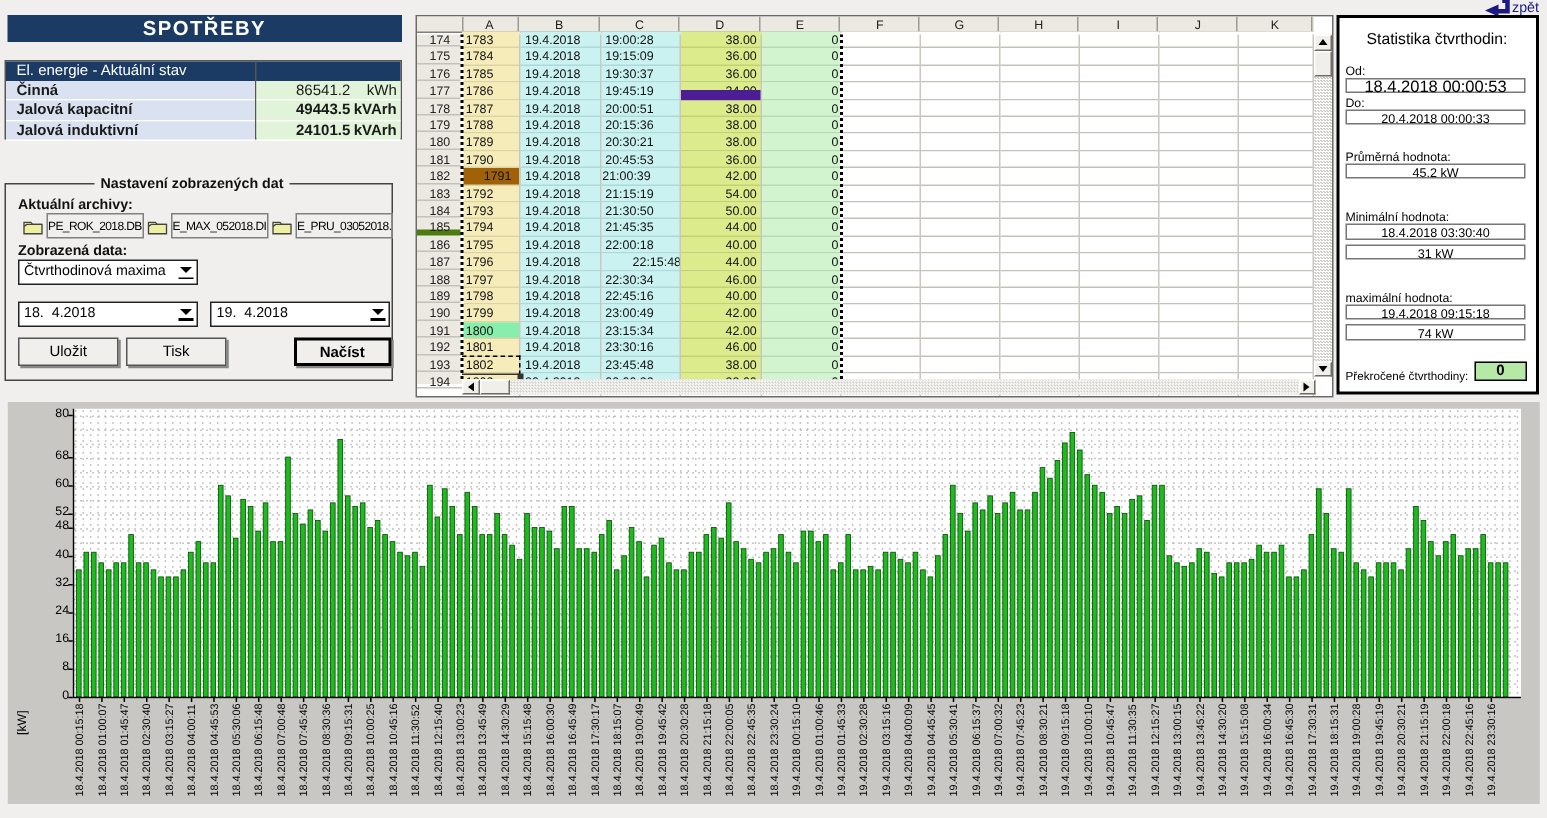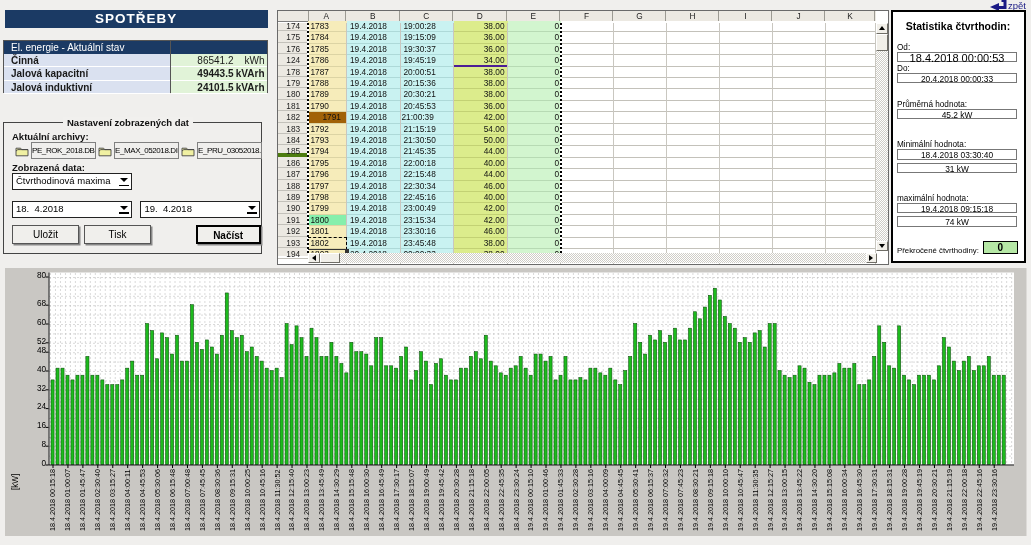--- a/index.html
+++ b/index.html
@@ -105,25 +105,25 @@
     <div style="position:absolute;left:69.0px;top:33.30px;width:53.5px;height:11.4px;background:#c9f2f1;text-align:left;padding-left:3px;font-size:8.3px;color:#111;line-height:10.4px;border-bottom:1px solid #aed9d8;box-sizing:border-box;white-space:nowrap;overflow:hidden">19.4.2018</div>
     <div style="position:absolute;left:122.5px;top:33.30px;width:53.5px;height:11.4px;background:#c9f2f1;text-align:left;padding-left:3px;font-size:8.3px;color:#111;line-height:10.4px;border-bottom:1px solid #aed9d8;box-sizing:border-box;white-space:nowrap;overflow:hidden">19:30:37</div>
     <div style="position:absolute;left:176.0px;top:33.30px;width:53.5px;height:11.4px;background:#dcec8c;text-align:right;padding-right:3px;font-size:8.3px;color:#111;line-height:10.4px;border-bottom:1px solid #c3d174;box-sizing:border-box;white-space:nowrap;overflow:hidden">36.00</div>
     <div style="position:absolute;left:229.5px;top:33.30px;width:53.5px;height:11.4px;background:#d2f5cf;text-align:right;padding-right:2px;font-size:8.3px;color:#111;line-height:10.4px;border-bottom:1px solid #b7dab4;box-sizing:border-box;white-space:nowrap;overflow:hidden">0</div>
     <div style="position:absolute;left:283.0px;top:33.30px;width:53.0px;height:11.4px;background:#fff;text-align:left;padding-left:3px;font-size:8.3px;color:#111;line-height:10.4px;border-bottom:1px solid #c3c1ba;box-sizing:border-box;white-space:nowrap;overflow:hidden"></div>
     <div style="position:absolute;left:336.0px;top:33.30px;width:53.0px;height:11.4px;background:#fff;text-align:left;padding-left:3px;font-size:8.3px;color:#111;line-height:10.4px;border-bottom:1px solid #c3c1ba;box-sizing:border-box;white-space:nowrap;overflow:hidden"></div>
     <div style="position:absolute;left:389.0px;top:33.30px;width:53.0px;height:11.4px;background:#fff;text-align:left;padding-left:3px;font-size:8.3px;color:#111;line-height:10.4px;border-bottom:1px solid #c3c1ba;box-sizing:border-box;white-space:nowrap;overflow:hidden"></div>
     <div style="position:absolute;left:442.0px;top:33.30px;width:53.0px;height:11.4px;background:#fff;text-align:left;padding-left:3px;font-size:8.3px;color:#111;line-height:10.4px;border-bottom:1px solid #c3c1ba;box-sizing:border-box;white-space:nowrap;overflow:hidden"></div>
     <div style="position:absolute;left:495.0px;top:33.30px;width:53.0px;height:11.4px;background:#fff;text-align:left;padding-left:3px;font-size:8.3px;color:#111;line-height:10.4px;border-bottom:1px solid #c3c1ba;box-sizing:border-box;white-space:nowrap;overflow:hidden"></div>
     <div style="position:absolute;left:548.0px;top:33.30px;width:50.0px;height:11.4px;background:#fff;text-align:left;padding-left:3px;font-size:8.3px;color:#111;line-height:10.4px;border-bottom:1px solid #c3c1ba;box-sizing:border-box;white-space:nowrap;overflow:hidden"></div>
-    <div style="position:absolute;left:0;top:44.70px;width:30.5px;height:10.4px;font-size:8.3px;color:#222;text-align:center;line-height:10.4px;border-bottom:1px solid #c3c1ba">124</div>
+    <div style="position:absolute;left:0;top:44.70px;width:30.5px;height:10.4px;font-size:8.3px;color:#222;text-align:center;line-height:10.4px;border-bottom:1px solid #c3c1ba">177</div>
     <div style="position:absolute;left:29.5px;top:44.70px;width:39.5px;height:11.4px;background:#f6ecba;text-align:left;padding-left:3px;font-size:8.3px;color:#111;line-height:10.4px;border-bottom:1px solid #dcd4a4;box-sizing:border-box;white-space:nowrap;overflow:hidden">1786</div>
     <div style="position:absolute;left:69.0px;top:44.70px;width:53.5px;height:11.4px;background:#c9f2f1;text-align:left;padding-left:3px;font-size:8.3px;color:#111;line-height:10.4px;border-bottom:1px solid #aed9d8;box-sizing:border-box;white-space:nowrap;overflow:hidden">19.4.2018</div>
     <div style="position:absolute;left:122.5px;top:44.70px;width:53.5px;height:11.4px;background:#c9f2f1;text-align:left;padding-left:3px;font-size:8.3px;color:#111;line-height:10.4px;border-bottom:1px solid #aed9d8;box-sizing:border-box;white-space:nowrap;overflow:hidden">19:45:19</div>
-    <div style="position:absolute;left:176.0px;top:44.70px;width:53.5px;height:11.4px;background:#dcec8c;text-align:right;padding-right:3px;font-size:8.3px;color:#111;line-height:10.4px;border-bottom:2px solid #4c1d95;box-sizing:border-box;white-space:nowrap;overflow:hidden">34.00</div>
+    <div style="position:absolute;left:176.0px;top:44.70px;width:53.5px;height:11.4px;background:#dcec8c;text-align:right;padding-right:3px;font-size:8.3px;color:#111;line-height:10.4px;border-bottom:7px solid #4c1d95;box-sizing:border-box;white-space:nowrap;overflow:hidden">34.00</div>
     <div style="position:absolute;left:229.5px;top:44.70px;width:53.5px;height:11.4px;background:#d2f5cf;text-align:right;padding-right:2px;font-size:8.3px;color:#111;line-height:10.4px;border-bottom:1px solid #b7dab4;box-sizing:border-box;white-space:nowrap;overflow:hidden">0</div>
     <div style="position:absolute;left:283.0px;top:44.70px;width:53.0px;height:11.4px;background:#fff;text-align:left;padding-left:3px;font-size:8.3px;color:#111;line-height:10.4px;border-bottom:1px solid #c3c1ba;box-sizing:border-box;white-space:nowrap;overflow:hidden"></div>
     <div style="position:absolute;left:336.0px;top:44.70px;width:53.0px;height:11.4px;background:#fff;text-align:left;padding-left:3px;font-size:8.3px;color:#111;line-height:10.4px;border-bottom:1px solid #c3c1ba;box-sizing:border-box;white-space:nowrap;overflow:hidden"></div>
     <div style="position:absolute;left:389.0px;top:44.70px;width:53.0px;height:11.4px;background:#fff;text-align:left;padding-left:3px;font-size:8.3px;color:#111;line-height:10.4px;border-bottom:1px solid #c3c1ba;box-sizing:border-box;white-space:nowrap;overflow:hidden"></div>
     <div style="position:absolute;left:442.0px;top:44.70px;width:53.0px;height:11.4px;background:#fff;text-align:left;padding-left:3px;font-size:8.3px;color:#111;line-height:10.4px;border-bottom:1px solid #c3c1ba;box-sizing:border-box;white-space:nowrap;overflow:hidden"></div>
     <div style="position:absolute;left:495.0px;top:44.70px;width:53.0px;height:11.4px;background:#fff;text-align:left;padding-left:3px;font-size:8.3px;color:#111;line-height:10.4px;border-bottom:1px solid #c3c1ba;box-sizing:border-box;white-space:nowrap;overflow:hidden"></div>
     <div style="position:absolute;left:548.0px;top:44.70px;width:50.0px;height:11.4px;background:#fff;text-align:left;padding-left:3px;font-size:8.3px;color:#111;line-height:10.4px;border-bottom:1px solid #c3c1ba;box-sizing:border-box;white-space:nowrap;overflow:hidden"></div>
     <div style="position:absolute;left:0;top:56.10px;width:30.5px;height:10.4px;font-size:8.3px;color:#222;text-align:center;line-height:10.4px;border-bottom:1px solid #c3c1ba">178</div>
     <div style="position:absolute;left:29.5px;top:56.10px;width:39.5px;height:11.4px;background:#f6ecba;text-align:left;padding-left:3px;font-size:8.3px;color:#111;line-height:10.4px;border-bottom:1px solid #dcd4a4;box-sizing:border-box;white-space:nowrap;overflow:hidden">1787</div>
     <div style="position:absolute;left:69.0px;top:56.10px;width:53.5px;height:11.4px;background:#c9f2f1;text-align:left;padding-left:3px;font-size:8.3px;color:#111;line-height:10.4px;border-bottom:1px solid #aed9d8;box-sizing:border-box;white-space:nowrap;overflow:hidden">19.4.2018</div>
@@ -228,21 +228,21 @@
     <div style="position:absolute;left:229.5px;top:147.30px;width:53.5px;height:11.4px;background:#d2f5cf;text-align:right;padding-right:2px;font-size:8.3px;color:#111;line-height:10.4px;border-bottom:1px solid #b7dab4;box-sizing:border-box;white-space:nowrap;overflow:hidden">0</div>
     <div style="position:absolute;left:283.0px;top:147.30px;width:53.0px;height:11.4px;background:#fff;text-align:left;padding-left:3px;font-size:8.3px;color:#111;line-height:10.4px;border-bottom:1px solid #c3c1ba;box-sizing:border-box;white-space:nowrap;overflow:hidden"></div>
     <div style="position:absolute;left:336.0px;top:147.30px;width:53.0px;height:11.4px;background:#fff;text-align:left;padding-left:3px;font-size:8.3px;color:#111;line-height:10.4px;border-bottom:1px solid #c3c1ba;box-sizing:border-box;white-space:nowrap;overflow:hidden"></div>
     <div style="position:absolute;left:389.0px;top:147.30px;width:53.0px;height:11.4px;background:#fff;text-align:left;padding-left:3px;font-size:8.3px;color:#111;line-height:10.4px;border-bottom:1px solid #c3c1ba;box-sizing:border-box;white-space:nowrap;overflow:hidden"></div>
     <div style="position:absolute;left:442.0px;top:147.30px;width:53.0px;height:11.4px;background:#fff;text-align:left;padding-left:3px;font-size:8.3px;color:#111;line-height:10.4px;border-bottom:1px solid #c3c1ba;box-sizing:border-box;white-space:nowrap;overflow:hidden"></div>
     <div style="position:absolute;left:495.0px;top:147.30px;width:53.0px;height:11.4px;background:#fff;text-align:left;padding-left:3px;font-size:8.3px;color:#111;line-height:10.4px;border-bottom:1px solid #c3c1ba;box-sizing:border-box;white-space:nowrap;overflow:hidden"></div>
     <div style="position:absolute;left:548.0px;top:147.30px;width:50.0px;height:11.4px;background:#fff;text-align:left;padding-left:3px;font-size:8.3px;color:#111;line-height:10.4px;border-bottom:1px solid #c3c1ba;box-sizing:border-box;white-space:nowrap;overflow:hidden"></div>
     <div style="position:absolute;left:0;top:158.70px;width:30.5px;height:10.4px;font-size:8.3px;color:#222;text-align:center;line-height:10.4px;border-bottom:1px solid #c3c1ba">187</div>
     <div style="position:absolute;left:29.5px;top:158.70px;width:39.5px;height:11.4px;background:#f6ecba;text-align:left;padding-left:3px;font-size:8.3px;color:#111;line-height:10.4px;border-bottom:1px solid #dcd4a4;box-sizing:border-box;white-space:nowrap;overflow:hidden">1796</div>
     <div style="position:absolute;left:69.0px;top:158.70px;width:53.5px;height:11.4px;background:#c9f2f1;text-align:left;padding-left:3px;font-size:8.3px;color:#111;line-height:10.4px;border-bottom:1px solid #aed9d8;box-sizing:border-box;white-space:nowrap;overflow:hidden">19.4.2018</div>
-    <div style="position:absolute;left:122.5px;top:158.70px;width:53.5px;height:11.4px;background:#c9f2f1;text-align:left;padding-left:3px;font-size:8.3px;color:#111;line-height:10.4px;border-bottom:1px solid #aed9d8;box-sizing:border-box;white-space:nowrap;overflow:hidden">22:15:48</div>
+    <div style="position:absolute;left:122.5px;top:158.70px;width:53.5px;height:11.4px;background:#c9f2f1;text-align:right;padding-left:3px;font-size:8.3px;color:#111;line-height:10.4px;border-bottom:1px solid #aed9d8;box-sizing:border-box;white-space:nowrap;overflow:hidden">22:15:48</div>
     <div style="position:absolute;left:176.0px;top:158.70px;width:53.5px;height:11.4px;background:#dcec8c;text-align:right;padding-right:3px;font-size:8.3px;color:#111;line-height:10.4px;border-bottom:1px solid #c3d174;box-sizing:border-box;white-space:nowrap;overflow:hidden">44.00</div>
     <div style="position:absolute;left:229.5px;top:158.70px;width:53.5px;height:11.4px;background:#d2f5cf;text-align:right;padding-right:2px;font-size:8.3px;color:#111;line-height:10.4px;border-bottom:1px solid #b7dab4;box-sizing:border-box;white-space:nowrap;overflow:hidden">0</div>
     <div style="position:absolute;left:283.0px;top:158.70px;width:53.0px;height:11.4px;background:#fff;text-align:left;padding-left:3px;font-size:8.3px;color:#111;line-height:10.4px;border-bottom:1px solid #c3c1ba;box-sizing:border-box;white-space:nowrap;overflow:hidden"></div>
     <div style="position:absolute;left:336.0px;top:158.70px;width:53.0px;height:11.4px;background:#fff;text-align:left;padding-left:3px;font-size:8.3px;color:#111;line-height:10.4px;border-bottom:1px solid #c3c1ba;box-sizing:border-box;white-space:nowrap;overflow:hidden"></div>
     <div style="position:absolute;left:389.0px;top:158.70px;width:53.0px;height:11.4px;background:#fff;text-align:left;padding-left:3px;font-size:8.3px;color:#111;line-height:10.4px;border-bottom:1px solid #c3c1ba;box-sizing:border-box;white-space:nowrap;overflow:hidden"></div>
     <div style="position:absolute;left:442.0px;top:158.70px;width:53.0px;height:11.4px;background:#fff;text-align:left;padding-left:3px;font-size:8.3px;color:#111;line-height:10.4px;border-bottom:1px solid #c3c1ba;box-sizing:border-box;white-space:nowrap;overflow:hidden"></div>
     <div style="position:absolute;left:495.0px;top:158.70px;width:53.0px;height:11.4px;background:#fff;text-align:left;padding-left:3px;font-size:8.3px;color:#111;line-height:10.4px;border-bottom:1px solid #c3c1ba;box-sizing:border-box;white-space:nowrap;overflow:hidden"></div>
     <div style="position:absolute;left:548.0px;top:158.70px;width:50.0px;height:11.4px;background:#fff;text-align:left;padding-left:3px;font-size:8.3px;color:#111;line-height:10.4px;border-bottom:1px solid #c3c1ba;box-sizing:border-box;white-space:nowrap;overflow:hidden"></div>
     <div style="position:absolute;left:0;top:170.10px;width:30.5px;height:10.4px;font-size:8.3px;color:#222;text-align:center;line-height:10.4px;border-bottom:1px solid #c3c1ba">188</div>
     <div style="position:absolute;left:29.5px;top:170.10px;width:39.5px;height:11.4px;background:#f6ecba;text-align:left;padding-left:3px;font-size:8.3px;color:#111;line-height:10.4px;border-bottom:1px solid #dcd4a4;box-sizing:border-box;white-space:nowrap;overflow:hidden">1797</div>
@@ -360,21 +360,21 @@
     <div style="position:absolute;left:587.5px;top:242.5px;width:11.5px;height:10.0px;background:#f1efe9;border:1px solid #fff;border-right-color:#6f6d66;border-bottom-color:#6f6d66;box-sizing:border-box">
       <div style="position:absolute;left:50%;top:50%;margin-left:-2px;margin-top:-3px;width:0;height:0;border-top:3px solid transparent;border-bottom:3px solid transparent;border-left:4px solid #000"></div>
     </div>
   </div>
 <svg class="abs" style="left:987px;top:0" width="20" height="11" viewBox="0 0 20 11">
     <path d="M14.5 0.5 h3.5 v7 h-8" fill="none" stroke="#1a1a85" stroke-width="3"></path>
     <path d="M12 3 L12 11 L3 7 Z" fill="#1a1a85"></path>
   </svg>
 <div class="abs" style="left:1008px;top:0px;font-size:9.5px;color:#1a1a85">zpět</div>
 <div class="abs" style="left:890.5px;top:10px;width:135px;height:252.5px;background:#fff;border:2px solid #000">
-    <div class="abs" style="left:0;top:8px;width:100%;text-align:center;font-size:10.5px;font-weight:bold;color:#000">Statistika čtvrthodin:</div>
+    <div class="abs" style="left:0;top:8px;width:100%;text-align:center;font-size:10.5px;font-weight:normal;color:#000">Statistika čtvrthodin:</div>
     <div class="abs" style="left:4.5px;top:30.5px;font-size:8.2px;color:#000">Od:</div>
     <div class="abs" style="left:4.5px;top:39.5px;width:120px;height:10.5px;border:1px solid #777;font-size:11px;color:#000;text-align:center;line-height:10.0px">18.4.2018 00:00:53</div>
     <div class="abs" style="left:4.5px;top:51.5px;font-size:8.2px;color:#000">Do:</div>
     <div class="abs" style="left:4.5px;top:60.5px;width:120px;height:10.5px;border:1px solid #777;font-size:8.4px;color:#000;text-align:center;line-height:10.0px">20.4.2018 00:00:33</div>
     <div class="abs" style="left:4.5px;top:87.5px;font-size:8.2px;color:#000">Průměrná hodnota:</div>
     <div class="abs" style="left:4.5px;top:96.5px;width:120px;height:10.5px;border:1px solid #777;font-size:8.4px;color:#000;text-align:center;line-height:10.0px">45.2 kW</div>
     <div class="abs" style="left:4.5px;top:128.0px;font-size:8.2px;color:#000">Minimální hodnota:</div>
     <div class="abs" style="left:4.5px;top:137.0px;width:120px;height:10.5px;border:1px solid #777;font-size:8.4px;color:#000;text-align:center;line-height:10.0px">18.4.2018 03:30:40</div>
     <div class="abs" style="left:4.5px;top:150.5px;width:120px;height:10.5px;border:1px solid #777;font-size:8.4px;color:#000;text-align:center;line-height:10.0px">31 kW</div>
     <div class="abs" style="left:4.5px;top:182.0px;font-size:8.2px;color:#000">maximální hodnota:</div>

